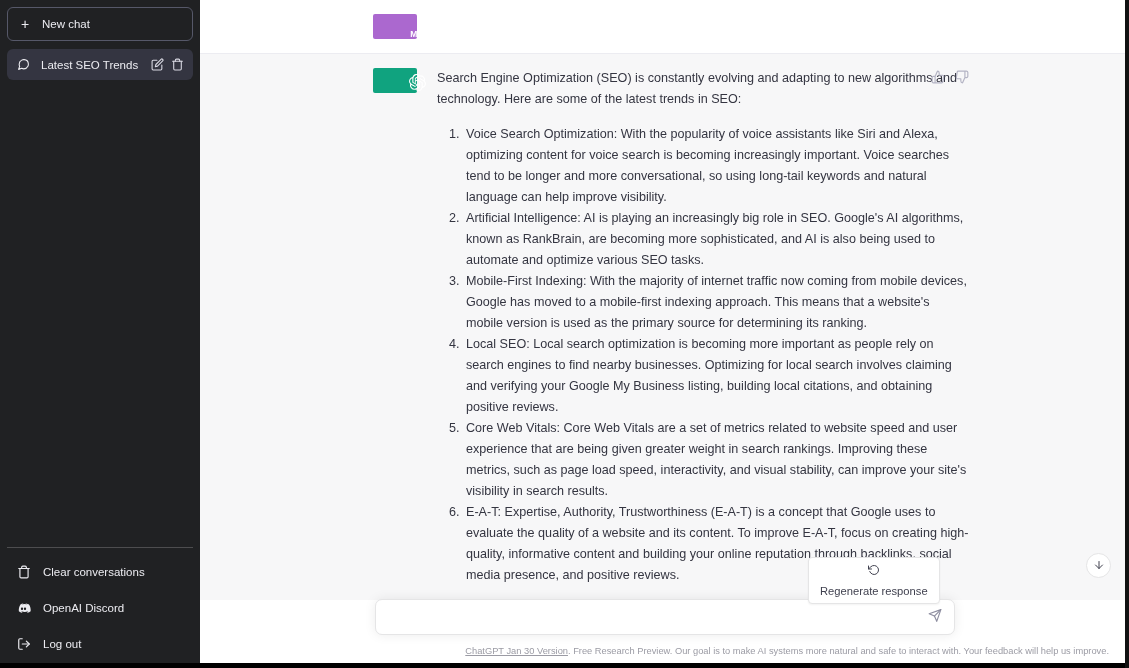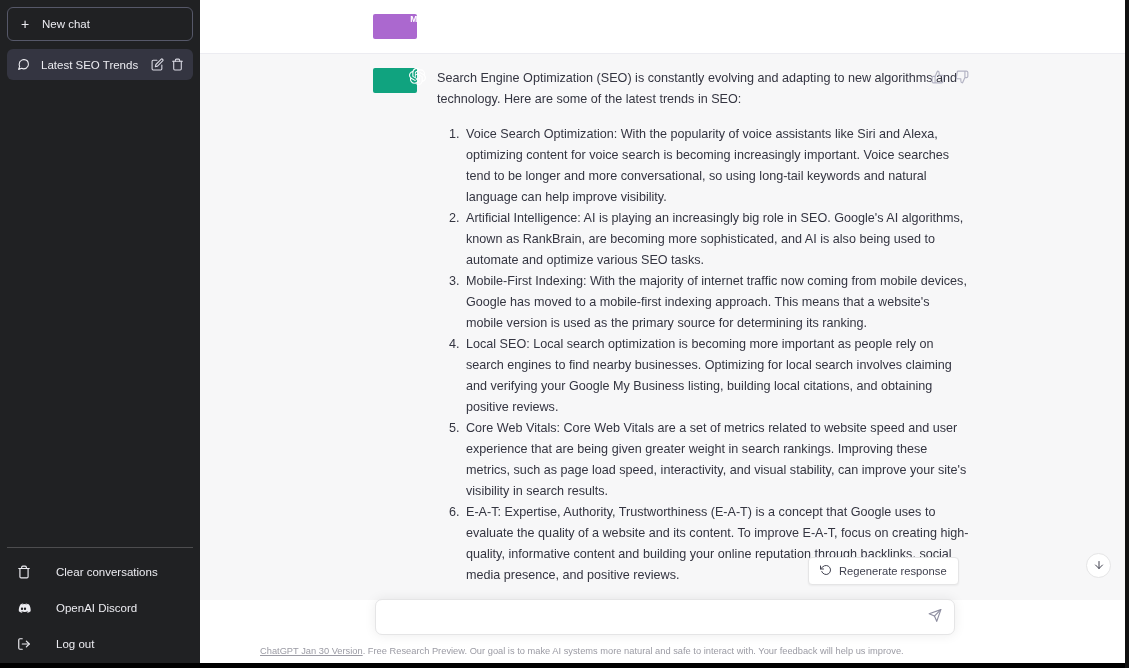--- a/index.html
+++ b/index.html
@@ -57,21 +57,21 @@
 
   .sidebar-spacer { flex: 1 1 auto; }
 
   .sidebar-footer {
     border-top: 1px solid #4d4d4f;
     padding-top: 6px;
     padding-bottom: 6px;
     display: flex; flex-direction: column;
   }
   .footer-item {
-    display: flex; align-items: center; gap: 25px;
+    display: flex; align-items: center; gap: 12px;
     height: 36px;
     border-radius: 6px;
     padding: 0 9px;
     color: #ececf1;
     font-size: 11.5px;
     cursor: pointer;
   }
   .footer-item-label { white-space: nowrap; }
   .ic { width: 15px; height: 15px; display:flex; align-items:center; justify-content:center; flex: 0 0 15px; }
   .ic svg { display: block; }
@@ -95,21 +95,21 @@
     gap: 20px;
     width: 100%;
     padding-left: 173px;
     padding-right: 160px;
     position: relative;
   }
   .avatar {
     width: 25px; height: 25px;
     border-radius: 2px;
     flex: 0 0 25px;
-    display: flex; align-items: flex-start; justify-content: center;
+    display: flex; align-items: flex-end; justify-content: center;
     font-size: 8.5px; font-weight: bold; color: #fff;
     letter-spacing: 0.3px;
     padding-left: 44px;
   }
   .avatar-user { background: #ab68cf; }
   .avatar-assistant { background: #10a37f; }
 
   .msg-body {
     flex: 1 1 auto;
     color: #343541;
@@ -142,20 +142,21 @@
     background: #ffffff;
     border: 1px solid #e5e5e6;
     border-radius: 4px;
     padding: 6px 11px;
     font-size: 11.2px;
     color: #40414f;
     cursor: pointer;
     box-shadow: 0 1px 2px rgba(0,0,0,0.05);
     white-space: nowrap;
     z-index: 6;
+    flex-direction: column;
   }
 
   
   .scroll-bottom {
     position: absolute;
     right: 18px; top: 553px;
     width: 25px; height: 25px;
     border-radius: 50%;
     border: 1px solid #e5e5e6;
     background: #ffffff;
@@ -196,21 +197,21 @@
   }
   .send-btn {
     position: absolute; right: 9px; top: 50%;
     transform: translateY(-50%);
     width: 19px; height: 19px;
     display: flex; align-items: center; justify-content: center;
     cursor: pointer; color: #8e8ea0;
     background: transparent; border: none;
   }
   .footnote {
-    text-align: left;
+    text-align: right;
     font-size: 9.3px;
     color: #9b9ba4;
     line-height: 13px;
     padding: 0 20px;
     margin-left: 40px;
   }
   .footnote a { color: #9b9ba4; text-decoration: underline; }
 
   
   .bottom-strip {

